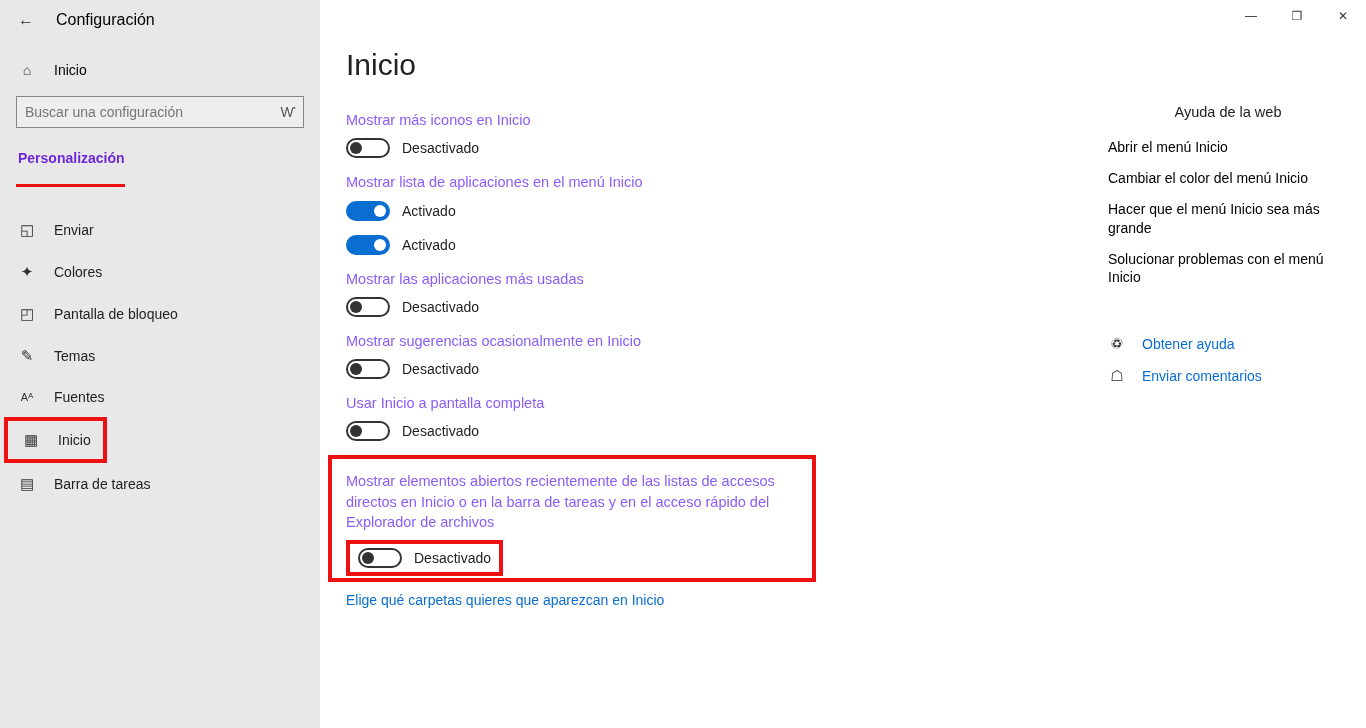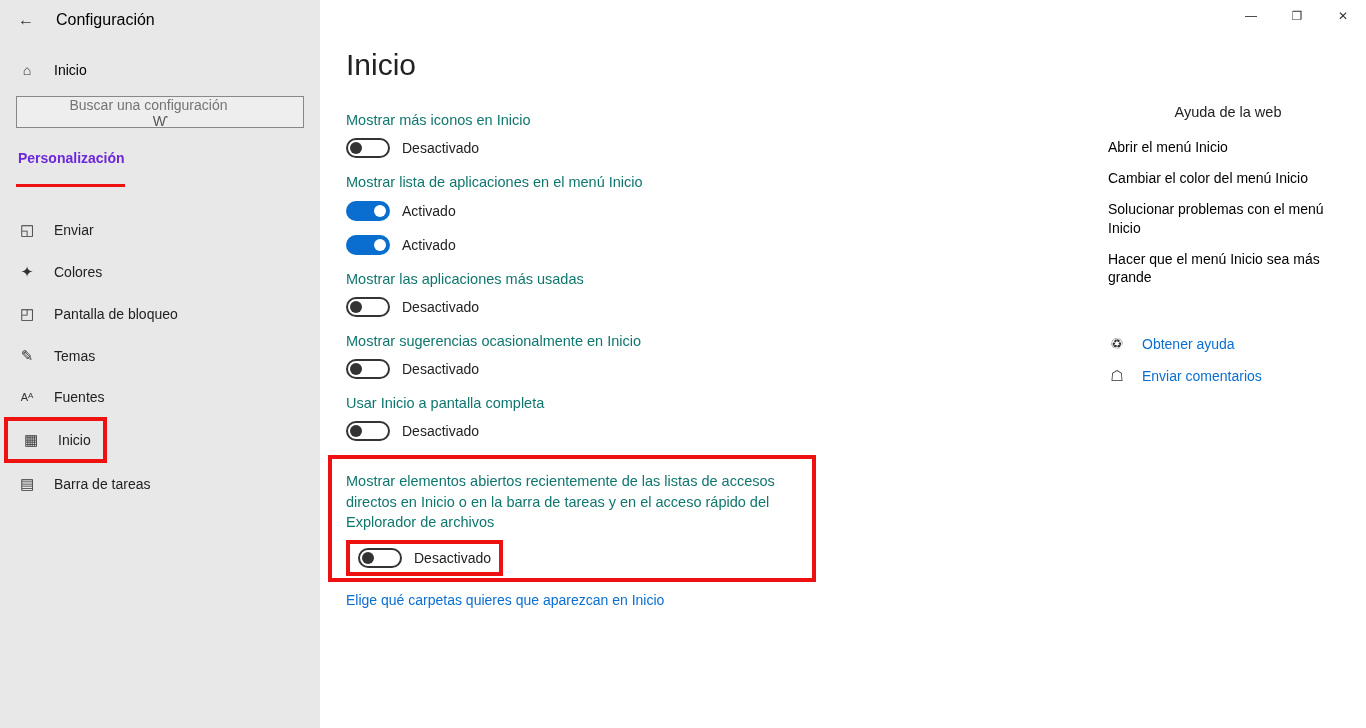--- a/index.html
+++ b/index.html
@@ -5,36 +5,36 @@
 * { box-sizing: border-box; margin: 0; padding: 0; font-family: "Segoe UI", Arial, sans-serif; }
 body { width: 1366px; height: 728px; background: #fff; overflow: hidden; display: flex; }
 
 
 .sidebar { width: 320px; height: 100%; background: #e8e8e8; padding: 0; position: relative; }
 .titlebar-left { height: 40px; display: flex; align-items: center; padding-left: 18px; gap: 22px; }
 .back-arrow { font-size: 16px; color: #333; cursor: pointer; }
 .sidebar-body { padding: 14px 16px 0 16px; }
 .home-row { display: flex; align-items: center; gap: 18px; padding: 8px 0 18px 2px; font-size: 14px; cursor: pointer; }
 .icon { width: 18px; display: inline-flex; justify-content: center; color: #333; }
-.search-box { display: flex; align-items: center; border: 1px solid #888; background: #eee; height: 32px; padding: 0 8px; margin-bottom: 20px; flex-direction: column; }
+.search-box { display: flex; align-items: center; border: 1px solid #888; background: #eee; height: 32px; padding: 0 8px; margin-bottom: 20px; }
 .search-box input { flex: 1; border: none; background: transparent; outline: none; font-size: 14px; color: #555; }
 .search-icon { color: #555; font-size: 14px; }
 .category-label { font-size: 14px; font-weight: 600; color: #6d28d9; padding: 2px 0 18px 2px; display: inline-block; border-bottom: 3px solid #e11; }
 .nav-list { margin-top: 22px; }
 .nav-item { display: flex; align-items: center; gap: 18px; padding: 12px 2px; font-size: 14px; cursor: pointer; color: #222; }
 .nav-item .icon { font-size: 15px; }
 .highlight-box { border: 4px solid #e11; }
 .inicio-wrap { position: relative; left: -12px; padding-left: 8px; padding-right: 6px; display: inline-flex; }
 
 
 .main { flex: 1; display: flex; position: relative; background: #fff; }
 .content { padding: 48px 26px 0 26px; width: 760px; }
 .page-title { font-size: 30px; font-weight: 400; color: #222; margin-bottom: 28px; }
 .setting { margin-bottom: 10px; }
-.setting-label { font-size: 14.5px; color: #0f766e; line-height: 1.4; max-width: 460px; }
+.setting-label { font-size: 14.5px; color: #8b5cf6; line-height: 1.4; max-width: 460px; }
 .toggle-row { display: flex; align-items: center; gap: 12px; margin-top: 8px; margin-bottom: 14px; }
 .toggle { width: 44px; height: 20px; border: 2px solid #333; border-radius: 20px; position: relative; background: #fff; cursor: pointer; }
 .toggle .knob { width: 12px; height: 12px; border-radius: 50%; background: #333; position: absolute; top: 2px; left: 2px; }
 .toggle.on { background: #0a6ed1; border-color: #0a6ed1; }
 .toggle.on .knob { background: #fff; left: auto; right: 2px; }
 .toggle-state { font-size: 14px; color: #222; }
 .link { color: #0a6ed1; font-size: 14px; cursor: pointer; display: block; margin-top: 10px; }
 .big-highlight { border: 4px solid #e11; padding: 12px 14px 2px 14px; margin-left: -18px; margin-top: 6px; width: 488px; }
 .inner-highlight { border: 4px solid #e11; display: inline-flex; align-items: center; gap: 12px; padding: 4px 8px; margin-top: 8px; }
 
@@ -183,22 +183,22 @@
       </div>
     </div>
 
     <a class="link">Elige qué carpetas quieres que aparezcan en Inicio</a>
   </div>
 
   <div class="help-panel">
     <div class="help-title">Ayuda de la web</div>
     <a class="help-link">Abrir el menú Inicio</a>
     <a class="help-link">Cambiar el color del menú Inicio</a>
+    <a class="help-link">Hacer que el menú Inicio sea más grande</a>
     <a class="help-link">Solucionar problemas con el menú Inicio</a>
-    <a class="help-link">Hacer que el menú Inicio sea más grande</a>
     <div class="help-actions">
       <div class="help-action">
         <span class="icon">♽</span>
         <span class="txt">Obtener ayuda</span>
       </div>
       <div class="help-action">
         <span class="icon">☖</span>
         <span class="txt">Enviar comentarios</span>
       </div>
     </div>

